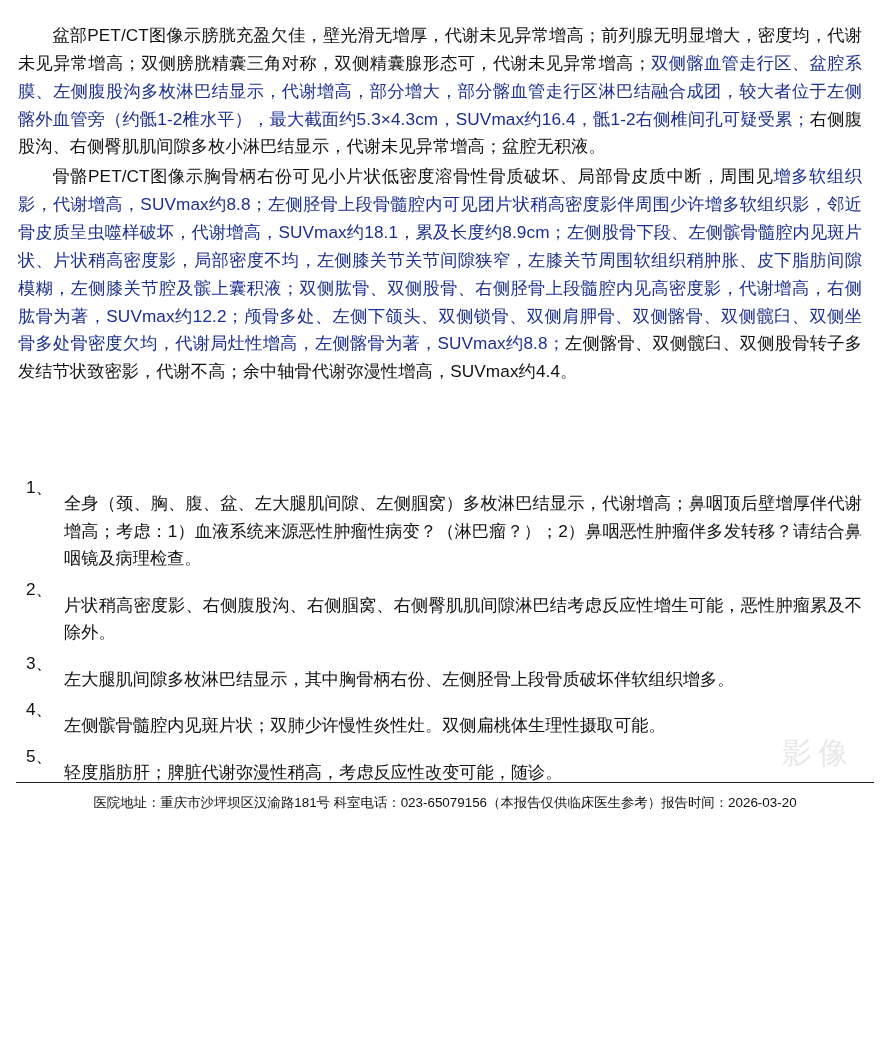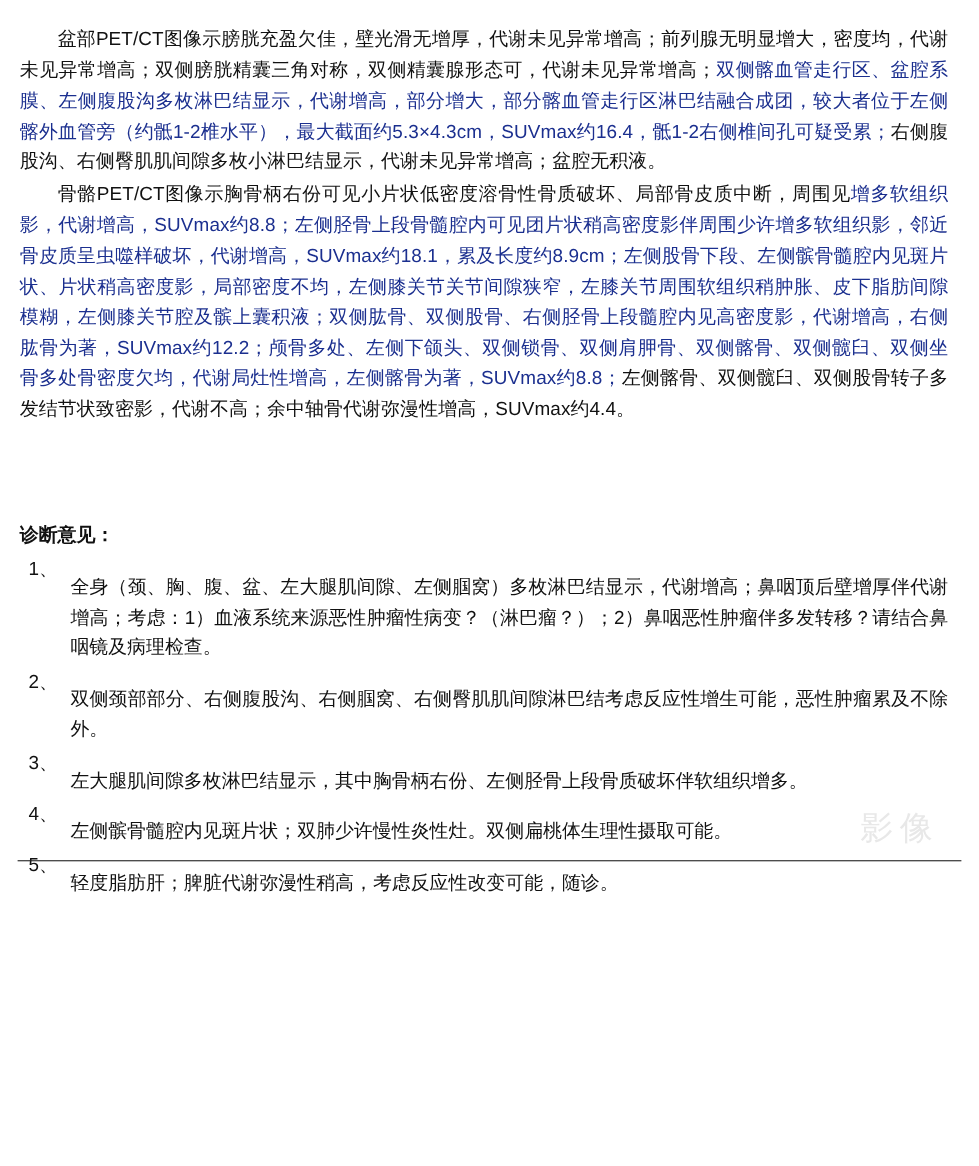--- a/index.html
+++ b/index.html
@@ -114,44 +114,44 @@
 
     <p class="para">
       <span>骨骼PET/CT图像示胸骨柄右份可见小片状低密度溶骨性骨质破坏、局部骨皮质中断，周围见</span><span class="hl">增多软组织影，代谢增高，SUVmax约8.8；左侧胫骨上段骨髓腔内可见团片状稍高密度影伴周围少许增多软组织影，邻近骨皮质呈虫噬样破坏，代谢增高，SUVmax约18.1，累及长度约8.9cm；左侧股骨下段、左侧髌骨髓腔内见斑片状、片状稍高密度影，局部密度不均，左侧膝关节关节间隙狭窄，左膝关节周围软组织稍肿胀、皮下脂肪间隙模糊，左侧膝关节腔及髌上囊积液；双侧肱骨、双侧股骨、右侧胫骨上段髓腔内见高密度影，代谢增高，右侧肱骨为著，SUVmax约12.2；颅骨多处、左侧下颌头、双侧锁骨、双侧肩胛骨、双侧髂骨、双侧髋臼、双侧坐骨多处骨密度欠均，代谢局灶性增高，左侧髂骨为著，SUVmax约8.8；</span><span>左侧髂骨、双侧髋臼、双侧股骨转子多发结节状致密影，代谢不高；余中轴骨代谢弥漫性增高，SUVmax约4.4。</span>
     </p>
 
 
   </div>
 
   <div class="findings-spacer"></div>
 
-  <div class="section-title">诊断意见：</div>
 
   <ol class="dx-list">
     <li>
       <span class="dx-num">1、</span>
       <span class="dx-text">全身（颈、胸、腹、盆、左大腿肌间隙、左侧腘窝）多枚淋巴结显示，代谢增高；鼻咽顶后壁增厚伴代谢增高；考虑：1）血液系统来源恶性肿瘤性病变？（淋巴瘤？）；2）鼻咽恶性肿瘤伴多发转移？请结合鼻咽镜及病理检查。</span>
     </li>
     <li>
       <span class="dx-num">2、</span>
-      <span class="dx-text">双侧颈部部分、右侧腹股沟、右侧腘窝、右侧臀肌肌间隙淋巴结考虑反应性增生可能，恶性肿瘤累及不除外。</span>
+      <span class="dx-text">片状稍高密度影、右侧腹股沟、右侧腘窝、右侧臀肌肌间隙淋巴结考虑反应性增生可能，恶性肿瘤累及不除外。</span>
     </li>
     <li>
       <span class="dx-num">3、</span>
       <span class="dx-text">左大腿肌间隙多枚淋巴结显示，其中胸骨柄右份、左侧胫骨上段骨质破坏伴软组织增多。</span>
     </li>
     <li>
       <span class="dx-num">4、</span>
       <span class="dx-text">左侧髌骨髓腔内见斑片状；双肺少许慢性炎性灶。双侧扁桃体生理性摄取可能。</span>
     </li>
     <li>
       <span class="dx-num">5、</span>
       <span class="dx-text">轻度脂肪肝；脾脏代谢弥漫性稍高，考虑反应性改变可能，随诊。</span>
     </li>
   </ol>
 
   <div class="watermark">影像</div>
 
   <div class="footer">
     <div class="footer-rule"></div>
+    <div class="footer-text">医院地址：重庆市沙坪坝区汉渝路181号  科室电话：023-65079156（本报告仅供临床医生参考）报告时间：2026-03-20</div>
   </div>
 
 </div>
 
 </body></html>

